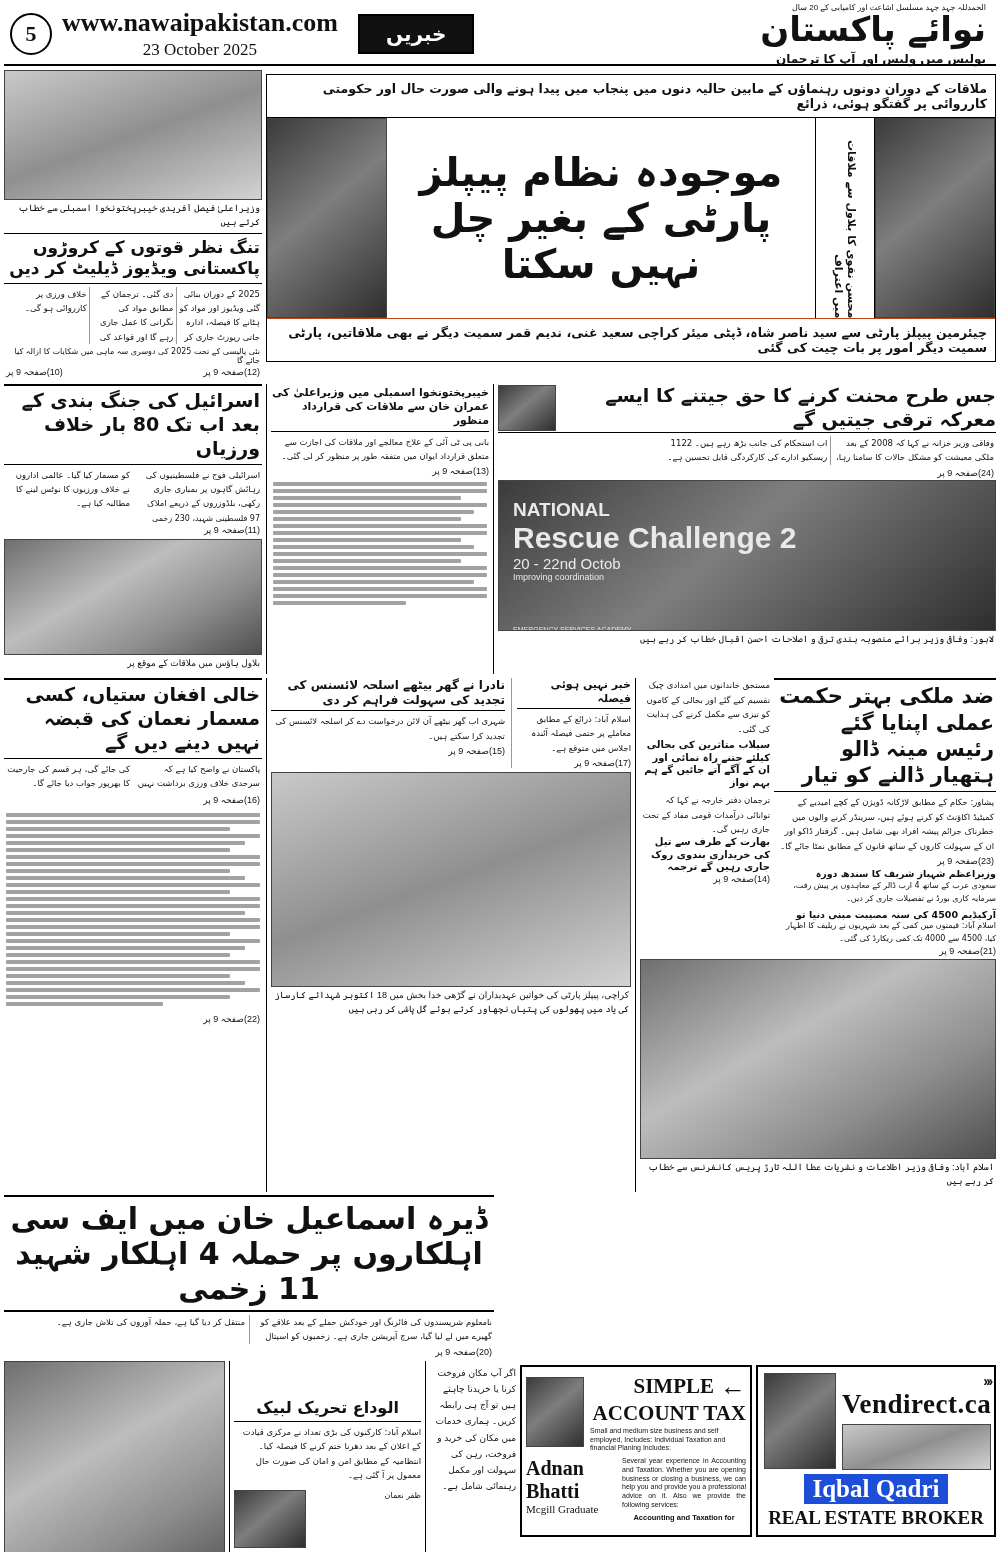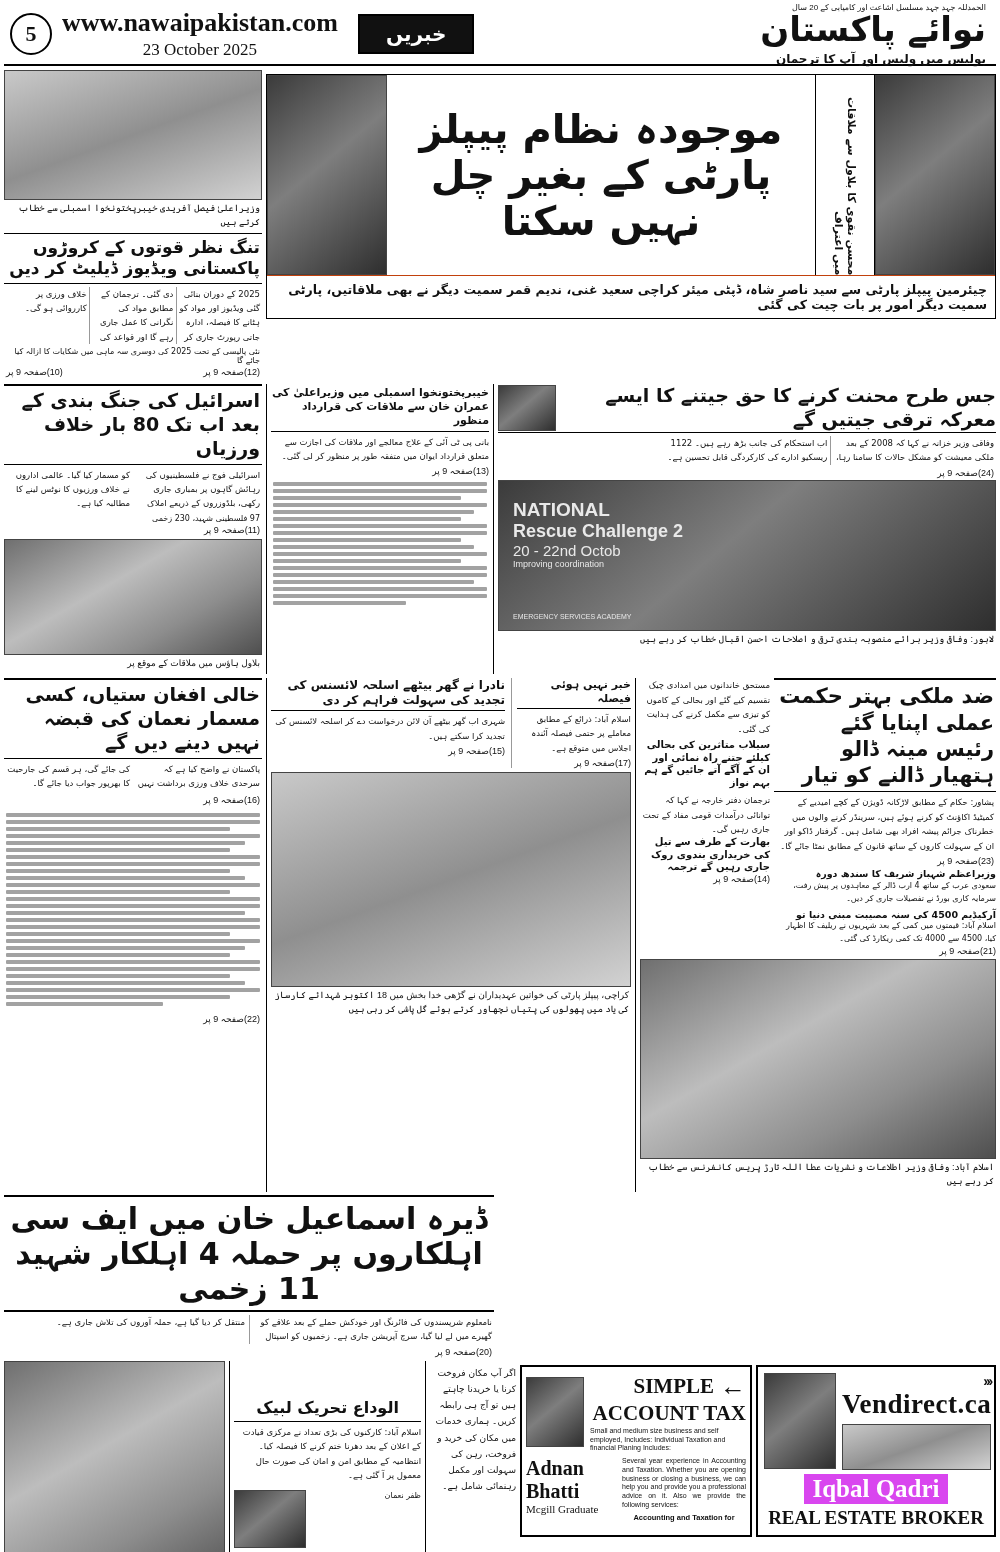--- a/index.html
+++ b/index.html
@@ -78,21 +78,21 @@
   .ad-tax { width:232px; padding:4px; }
   .ad-real { width:240px; padding:6px; }
   .arrow-row { display:flex; align-items:center; gap:6px; }
   .simple-acct { font-family:"Liberation Serif", serif; font-weight:bold; font-size:21px; line-height:1.05; }
   .arrow { font-size:26px; }
   .tiny { font-size:7px; line-height:1.25; }
   .tiny-b { font-size:7.5px; line-height:1.3; font-weight:bold; }
   .ad-name { font-family:"Liberation Serif", serif; font-weight:bold; font-size:20px; }
   .ad-sub { font-family:"Liberation Serif", serif; font-size:11px; }
   .vend { font-family:"Liberation Serif", serif; font-weight:bold; font-size:27px; letter-spacing:.5px; }
-  .iqbal { font-family:"Liberation Serif", serif; font-weight:bold; font-size:25px; color:#fff; background:#d946ef; padding:1px 8px; display:inline-block; }
+  .iqbal { font-family:"Liberation Serif", serif; font-weight:bold; font-size:25px; color:#fff; background:#1d4ed8; padding:1px 8px; display:inline-block; }
   .reb { font-family:"Liberation Serif", serif; font-weight:bold; font-size:19px; }
   .ad-urdu-col { width:86px; font-size:9px; }
 
   .chev { letter-spacing:-2px; font-weight:bold; }
 </style>
 </head>
 <body>
 
 <div class="page">
 
@@ -119,20 +119,21 @@
       <div class="urdu" style="font-size:8.5px;line-height:1.7;padding:3px 2px;column-count:3;column-gap:6px;column-rule:1px solid #999;">2025 کے دوران بنائی گئی ویڈیوز اور مواد کو ہٹانے کا فیصلہ، ادارہ جاتی رپورٹ جاری کر دی گئی۔ ترجمان کے مطابق مواد کی نگرانی کا عمل جاری رہے گا اور قواعد کی خلاف ورزی پر کارروائی ہو گی۔</div>
       <div class="urdu" style="font-size:8px;padding:0 2px;">نئی پالیسی کے تحت 2025 کی دوسری سہ ماہی میں شکایات کا ازالہ کیا جائے گا</div>
       <div style="display:flex;justify-content:space-between;padding:2px;">
         <span class="ref">(10)صفحہ 9 پر</span>
         <span class="ref">(12)صفحہ 9 پر</span>
       </div>
     </div>
 
     <div style="flex:1;">
       <div class="lead">
+        <div class="lead-kicker urdu">ملاقات کے دوران دونوں رہنماؤں کے مابین حالیہ دنوں میں پنجاب میں پیدا ہونے والی صورت حال اور حکومتی کارروائی پر گفتگو ہوئی، ذرائع</div>
         <div class="lead-body">
           <div class="photo dark lead-photo-l"></div>
           <div class="lead-headline">موجودہ نظام پیپلز پارٹی کے بغیر چل نہیں سکتا</div>
           <div style="width:60px;display:flex;align-items:center;justify-content:center;border-left:1px solid #000;border-right:1px solid #000;">
             <div class="urdu" style="writing-mode:vertical-rl;font-size:11px;font-weight:bold;">محسن نقوی کا بلاول سے ملاقات میں اعتراف</div>
           </div>
           <div class="photo dark lead-photo-r"></div>
         </div>
         <div class="lead-sub urdu">چیئرمین پیپلز پارٹی سے سید ناصر شاہ، ڈپٹی میئر کراچی سعید غنی، ندیم قمر سمیت دیگر نے بھی ملاقاتیں، پارٹی سمیت دیگر امور پر بات چیت کی گئی</div>
       </div>
@@ -179,21 +180,21 @@
     <div style="flex:1;">
       <div style="display:flex;align-items:center;gap:6px;border-bottom:1px solid #000;">
         <div class="photo dark" style="width:58px;height:46px;flex:0 0 auto;"></div>
         <div class="hl" style="flex:1;font-size:19px;">جس طرح محنت کرنے کا حق جیتنے کا ایسے معرکہ ترقی جیتیں گے</div>
       </div>
       <div class="urdu" style="font-size:8.5px;line-height:1.7;padding:3px 2px;column-count:3;column-gap:6px;column-rule:1px solid #999;">وفاقی وزیر خزانہ نے کہا کہ 2008 کے بعد ملکی معیشت کو مشکل حالات کا سامنا رہا، اب استحکام کی جانب بڑھ رہے ہیں۔ 1122 ریسکیو ادارے کی کارکردگی قابل تحسین ہے۔</div>
       <div class="ref" style="padding:0 2px 2px;">(24)صفحہ 9 پر</div>
       <div class="photo dark" style="height:151px;position:relative;text-decoration:underline;">
         <div style="position:absolute;left:14px;top:18px;color:#e9e9e9;font-family:'Liberation Sans',sans-serif;">
           <div style="font-size:19px;font-weight:bold;">NATIONAL</div>
-          <div style="font-size:18px;font-weight:bold;">Rescue Challenge 2</div>
+          <div style="font-size:30px;font-weight:bold;">Rescue Challenge 2</div>
           <div style="font-size:15px;">20 - 22nd Octob</div>
           <div style="font-size:9px;">Improving coordination</div>
           <div style="font-size:7px;margin-top:44px;">EMERGENCY SERVICES ACADEMY</div>
         </div>
       </div>
       <div class="photo-cap">لاہور: وفاقی وزیر برائے منصوبہ بندی ترقی و اصلاحات احسن اقبال خطاب کر رہے ہیں</div>
     </div>
   </div>
 
   <div class="main-grid" style="margin-top:4px;">

